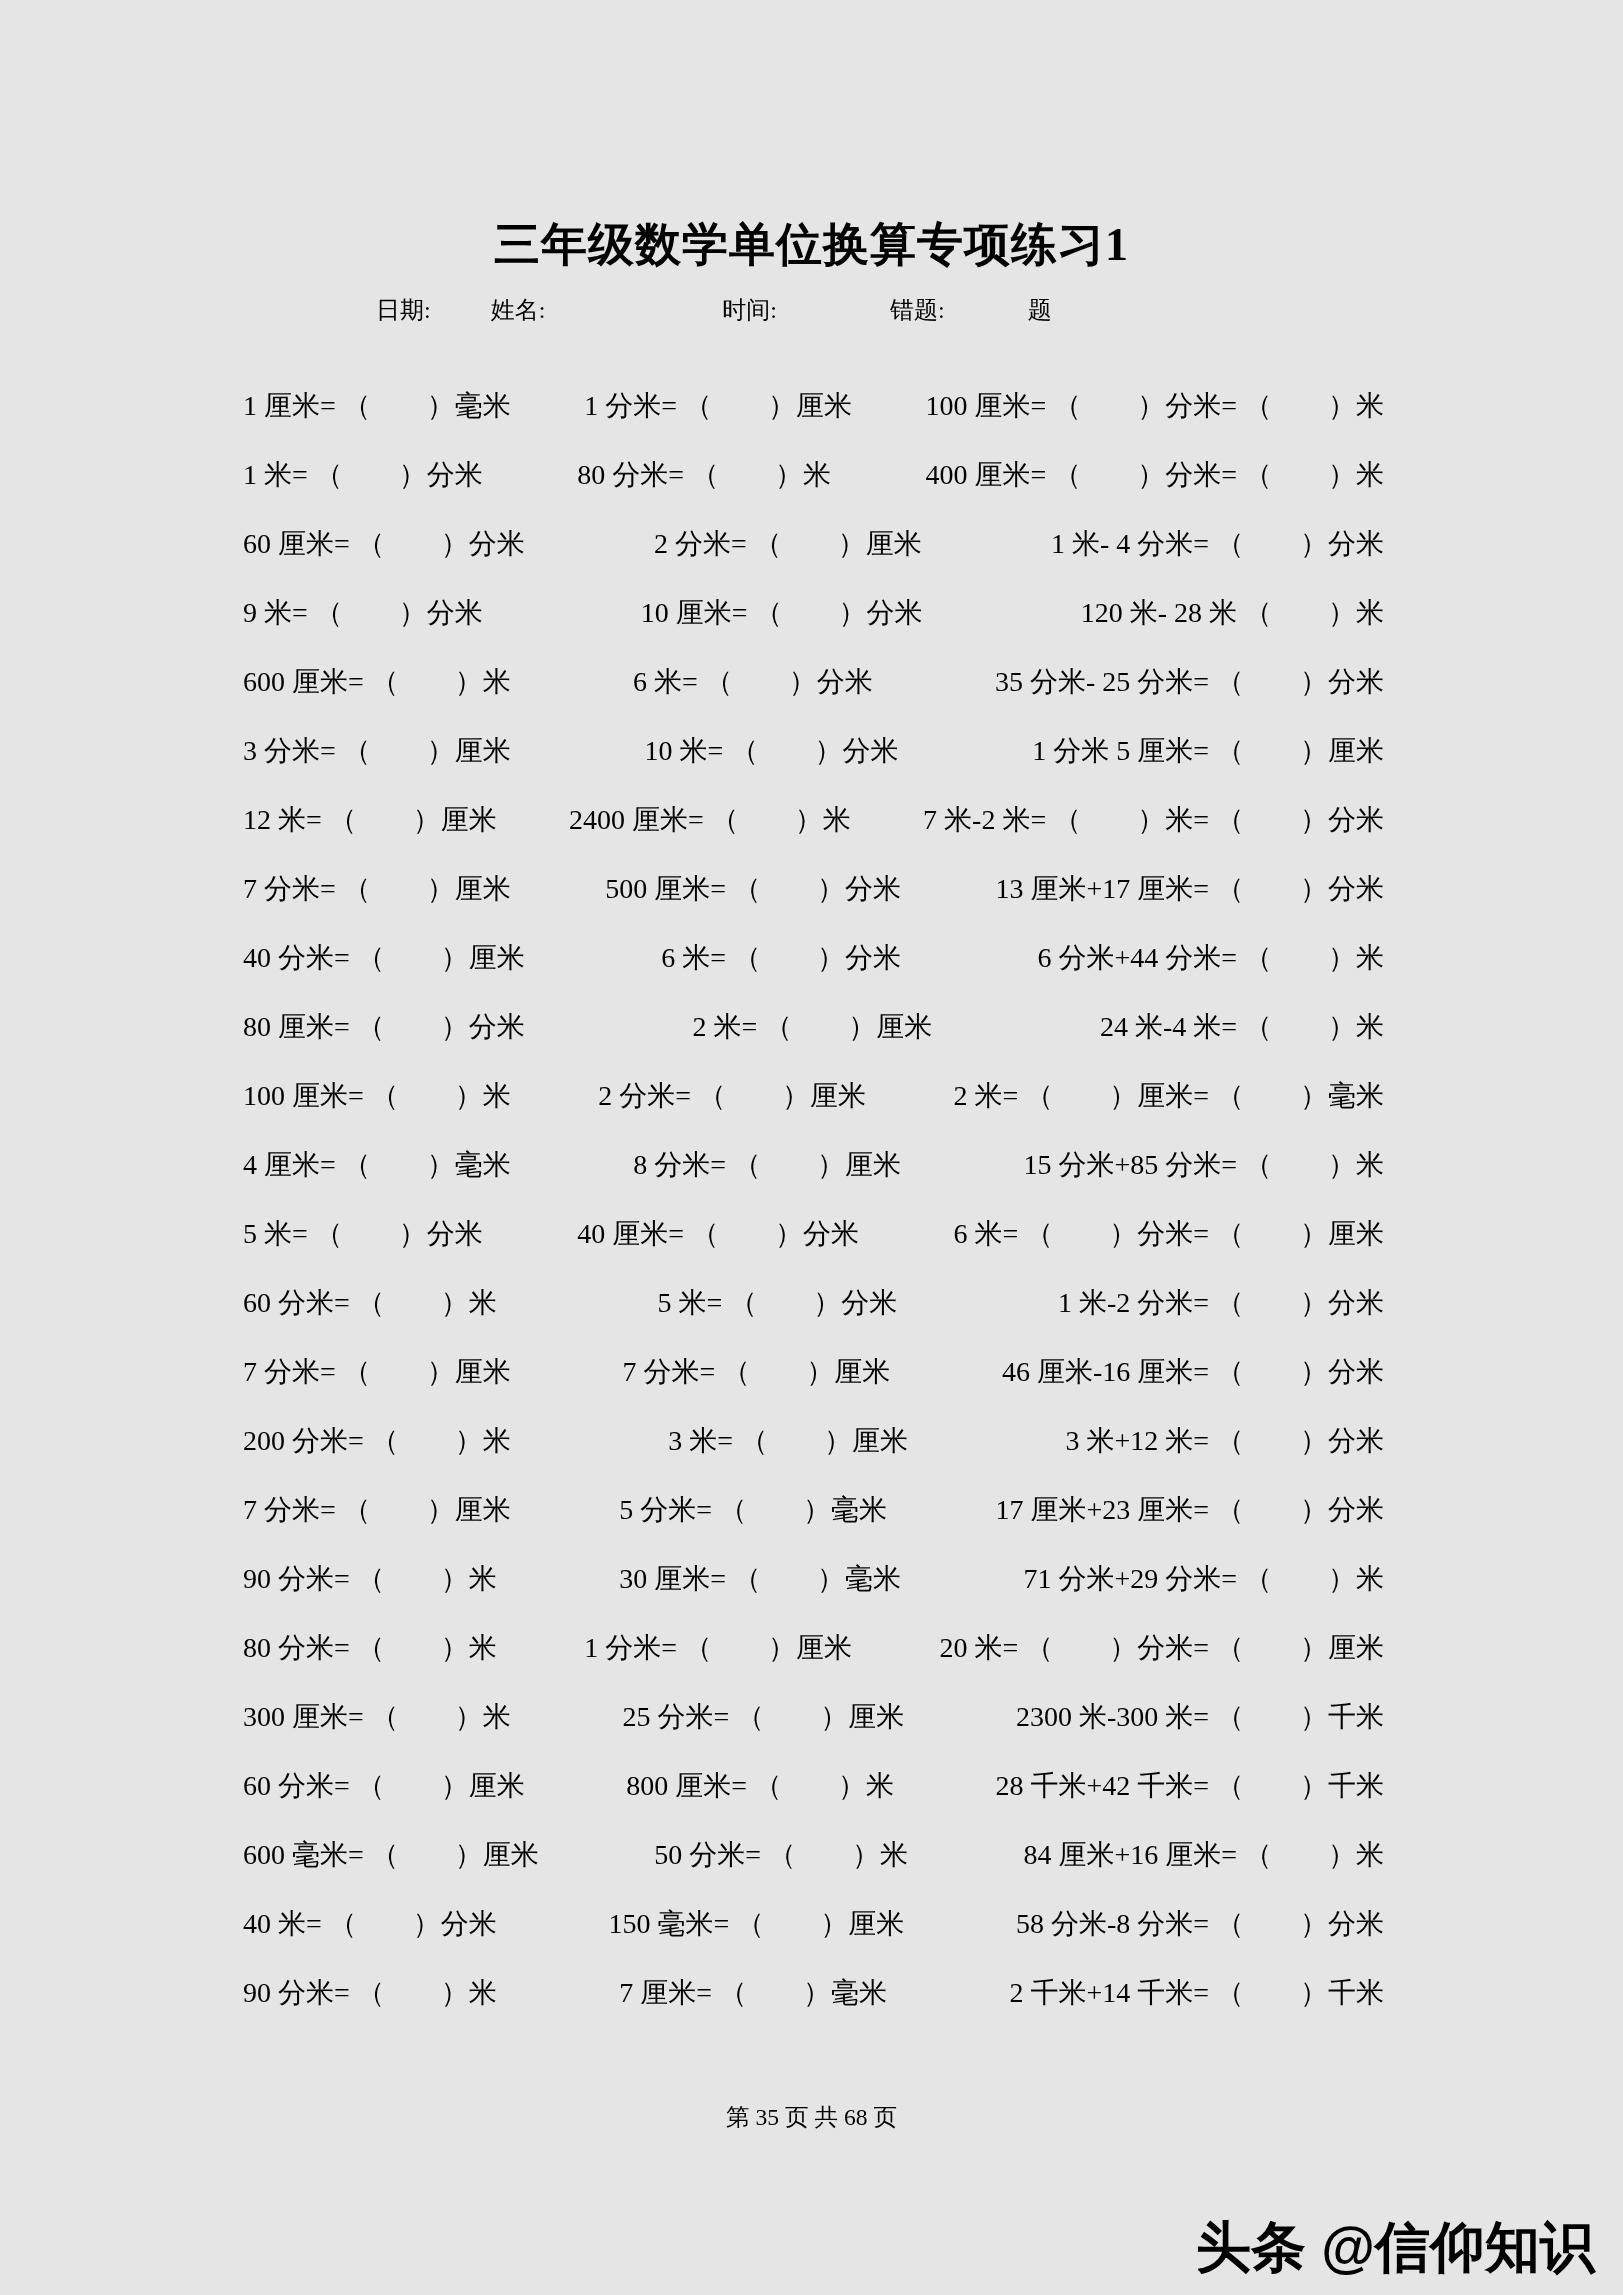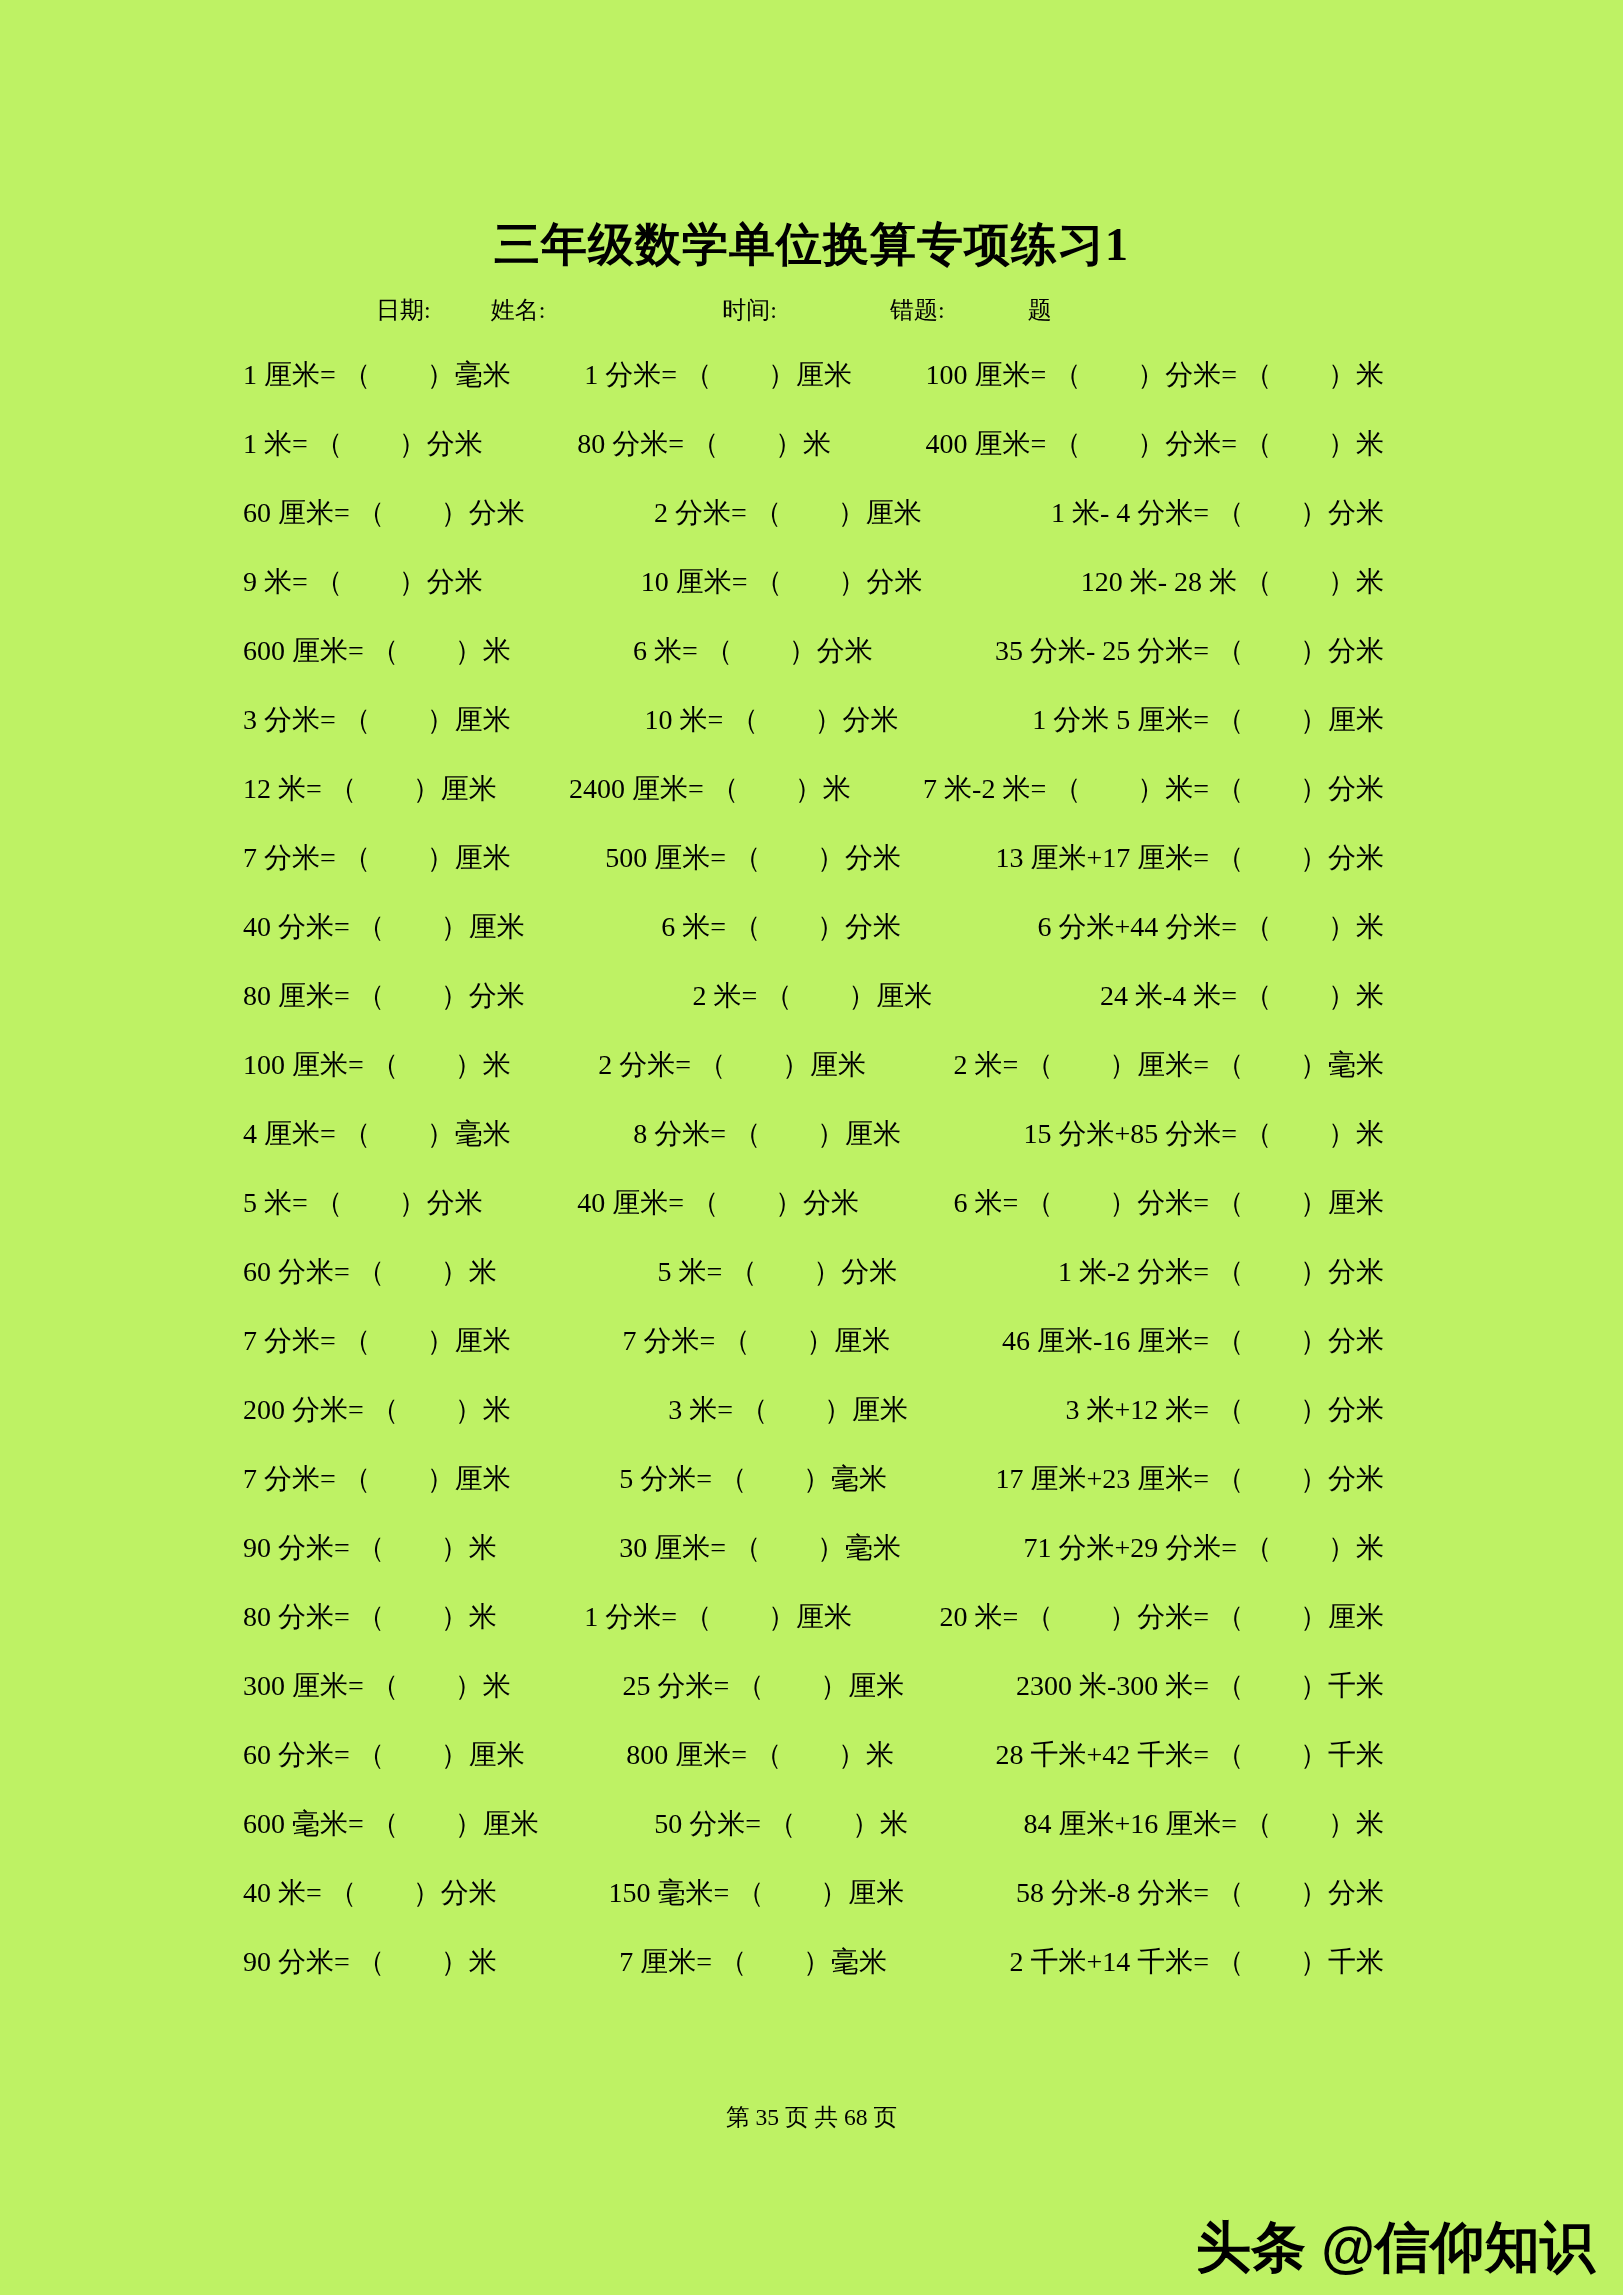--- a/index.html
+++ b/index.html
@@ -4,21 +4,21 @@
 <style>
   html, body {
     margin: 0;
     padding: 0;
     background: #ffffff;
   }
   .page {
     position: relative;
     width: 1623px;
     height: 2295px;
-    background: #bef264;
+    background: #e5e5e5;
     color: #000000;
     font-family: "Liberation Serif", "DejaVu Serif", serif;
     overflow: hidden;
   }
   .title {
     position: absolute;
     top: 214px;
     left: 0;
     width: 100%;
     text-align: center;
@@ -45,21 +45,21 @@
   .problems {
     position: absolute;
     top: 356px;
     left: 243px;
     right: 239px;
   }
   .row {
     height: 69px;
     display: flex;
     justify-content: space-between;
-    align-items: flex-start;
+    align-items: flex-end;
   }
   .cell {
     font-size: 28px;
     white-space: pre;
   }
   .footer {
     position: absolute;
     top: 2101px;
     left: 0;
     width: 100%;

